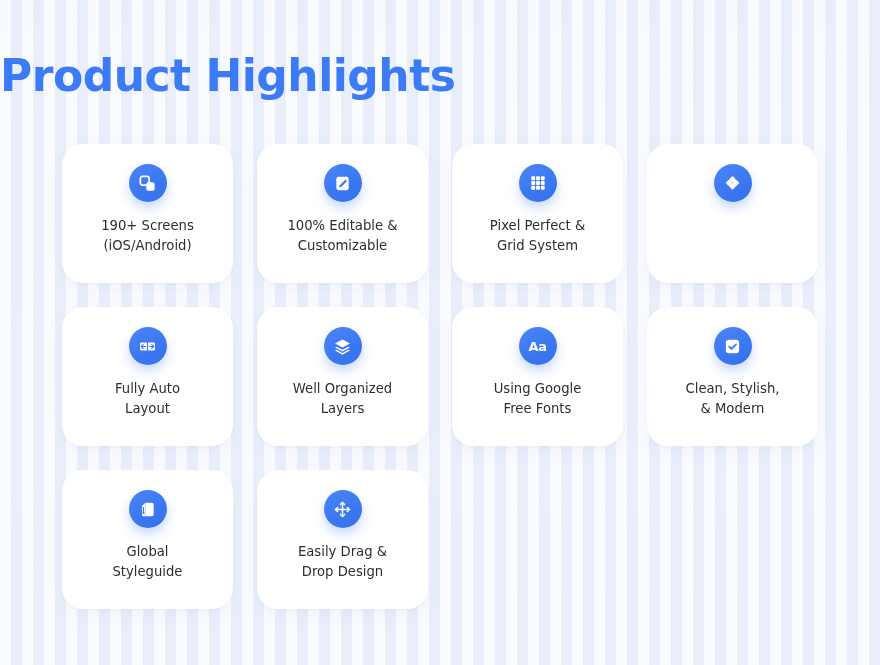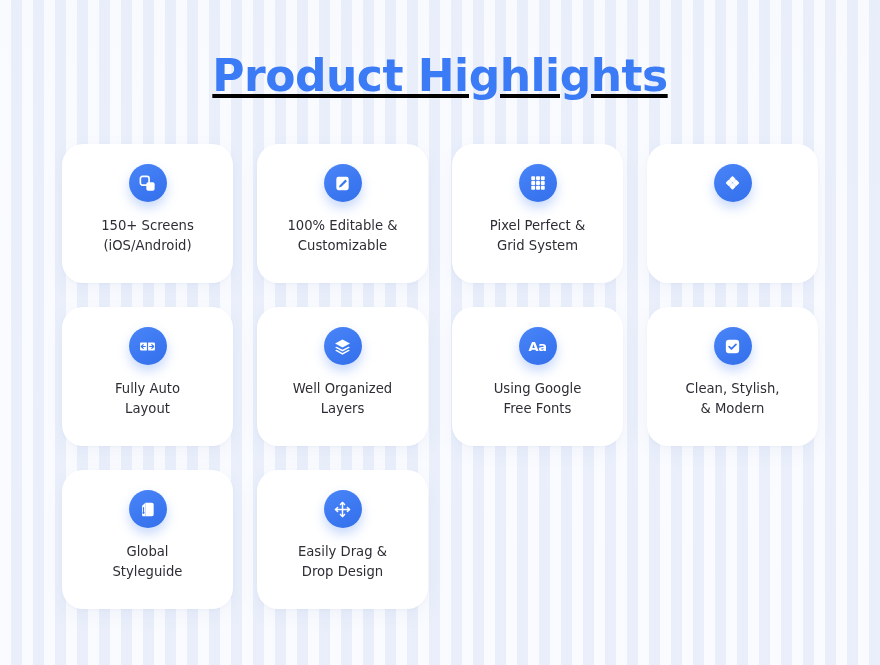--- a/index.html
+++ b/index.html
@@ -39,22 +39,20 @@
     height: 665px;
     padding: 0;
   }
 
   
   .title-wrap {
     position: absolute;
     top: 52px;
     left: 0;
     width: 880px;
-    text-align: center;
-    text-decoration: underline;
   }
   .title {
     font-size: 44px;
     font-weight: 700;
     letter-spacing: -0.5px;
     color: #3c7bf6;
     line-height: 1.1;
     font-family: "DejaVu Sans", "Liberation Sans", sans-serif;
   }
 
@@ -131,21 +129,21 @@
 
   <div class="grid">
 
     <div class="card">
       <div class="icon-circle">
         <svg width="19" height="19" viewBox="0 0 24 24" fill="none">
           <rect x="3" y="3" width="11" height="11" rx="2.6" stroke="#ffffff" stroke-width="2.1"></rect>
           <rect x="10.5" y="10.5" width="10.5" height="10.5" rx="2.4" fill="#ffffff"></rect>
         </svg>
       </div>
-      <div class="card-label">150+ Screens
+      <div class="card-label">190+ Screens
 (iOS/Android)</div>
     </div>
 
 
     <div class="card">
       <div class="icon-circle">
         <svg width="19" height="19" viewBox="0 0 24 24" fill="none">
           <path d="M4.2 6.2a2.6 2.6 0 0 1 2.6-2.6h10.4a2.6 2.6 0 0 1 2.6 2.6v11.6a2.6 2.6 0 0 1-2.6 2.6H6.8a2.6 2.6 0 0 1-2.6-2.6z" fill="#ffffff"></path>
           <path d="M15.6 7.1 8.6 14.1l-1.1 3.1 3.1-1.1 7-7z" fill="#3b77f0"></path>
         </svg>

